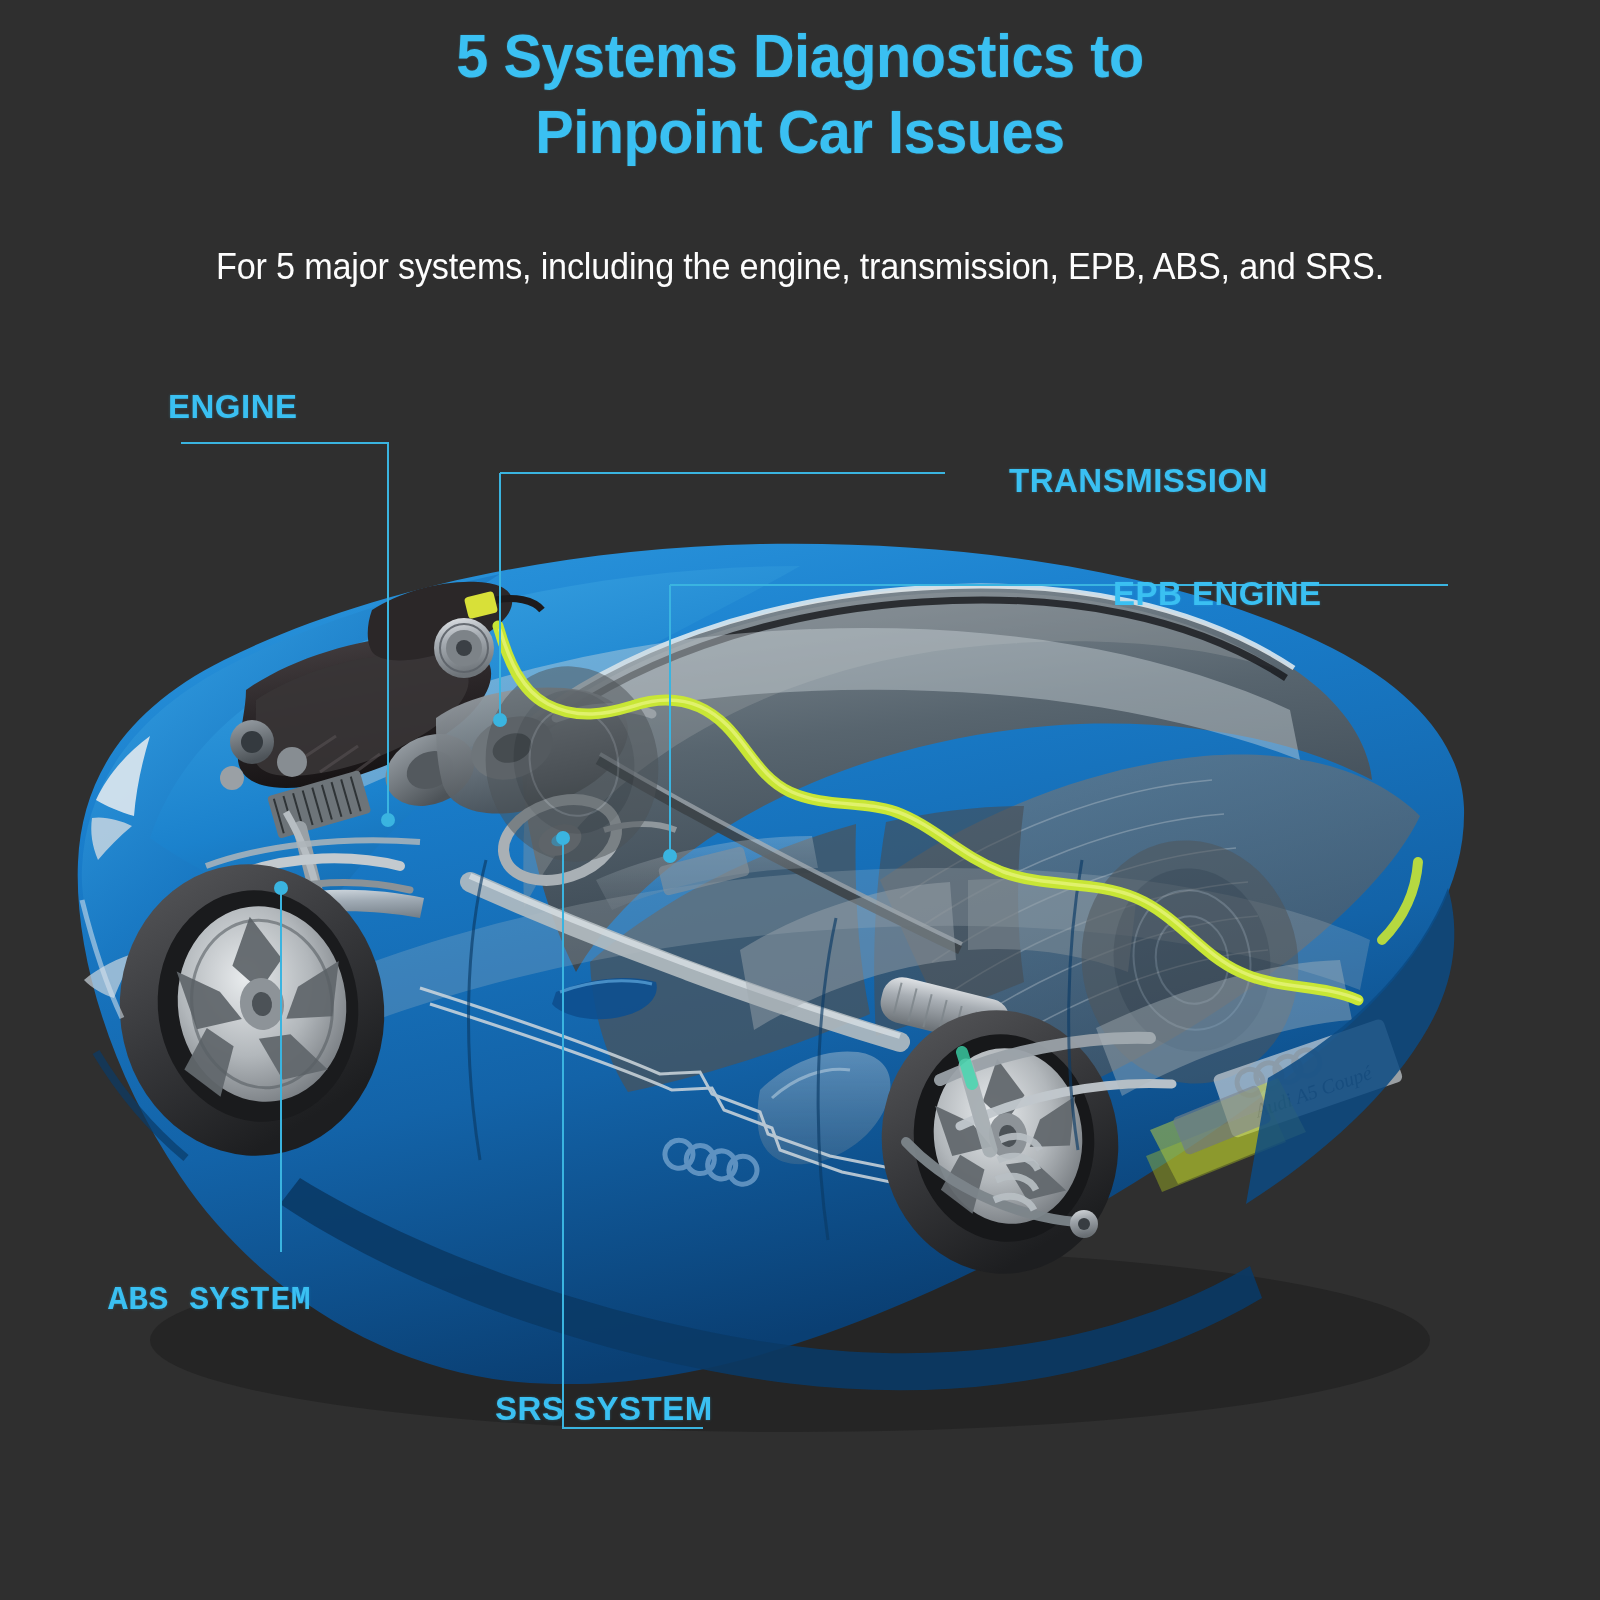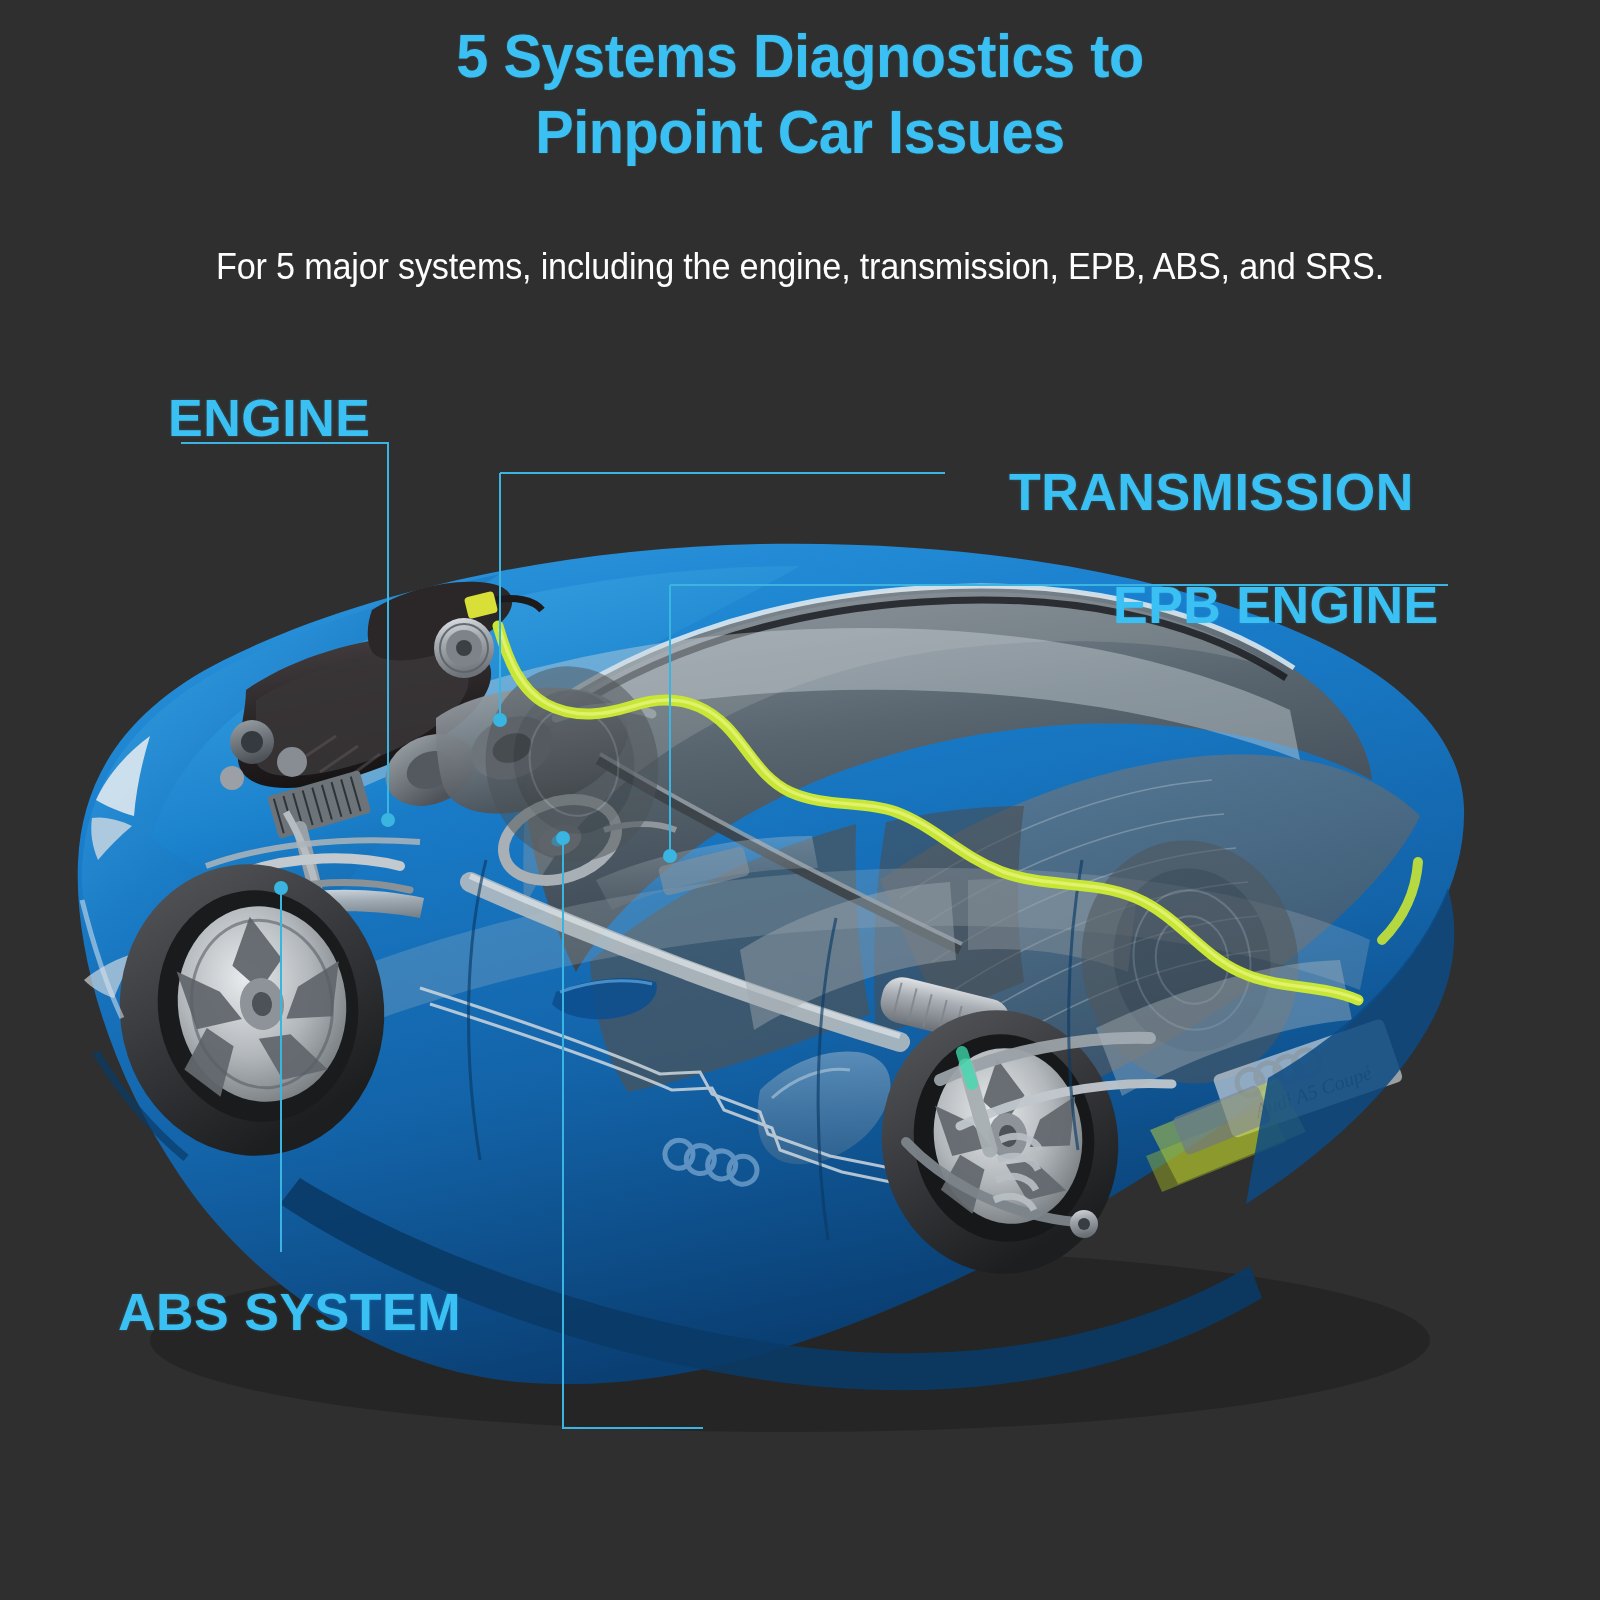--- a/index.html
+++ b/index.html
@@ -34,29 +34,29 @@
     letter-spacing:-0.2px;
     transform:scaleX(0.95);
     transform-origin:center top;
   }
 
   
   .callout{
     position:absolute;
     color:#3ac0f2;
     font-weight:bold;
-    font-size:52px;
+    font-size:33px;
     letter-spacing:0.5px;
     white-space:nowrap;
     text-shadow:0 0 3px rgba(58,192,242,.3);
   }
   #lbl-engine{left:168px;top:388px;}
   #lbl-transmission{left:1009px;top:462px;}
   #lbl-epb{left:1113px;top:575px;}
-  #lbl-abs{left:118px;top:1282px;}
+  #lbl-abs{left:108px;top:1282px;font-family:Liberation Mono, monospace;}
   #lbl-srs{left:495px;top:1390px;}
 
   
   .layer{position:absolute;left:0;top:0;width:1600px;height:1600px;}
   .layer.pass{pointer-events:none;}
 </style>
 </head>
 <body>
 
 <div id="root">
@@ -455,14 +455,15 @@
   </svg>
 
   <div class="title">5 Systems Diagnostics to
 Pinpoint Car Issues</div>
   <div class="subtitle">For 5 major systems, including the engine, transmission, EPB, ABS, and SRS.</div>
 
   <div class="callout" id="lbl-engine">ENGINE</div>
   <div class="callout" id="lbl-transmission">TRANSMISSION</div>
   <div class="callout" id="lbl-epb">EPB ENGINE</div>
   <div class="callout" id="lbl-abs">ABS SYSTEM</div>
+  <div class="callout" id="lbl-srs">SRS SYSTEM</div>
 
 </div>
 
 </body></html>

